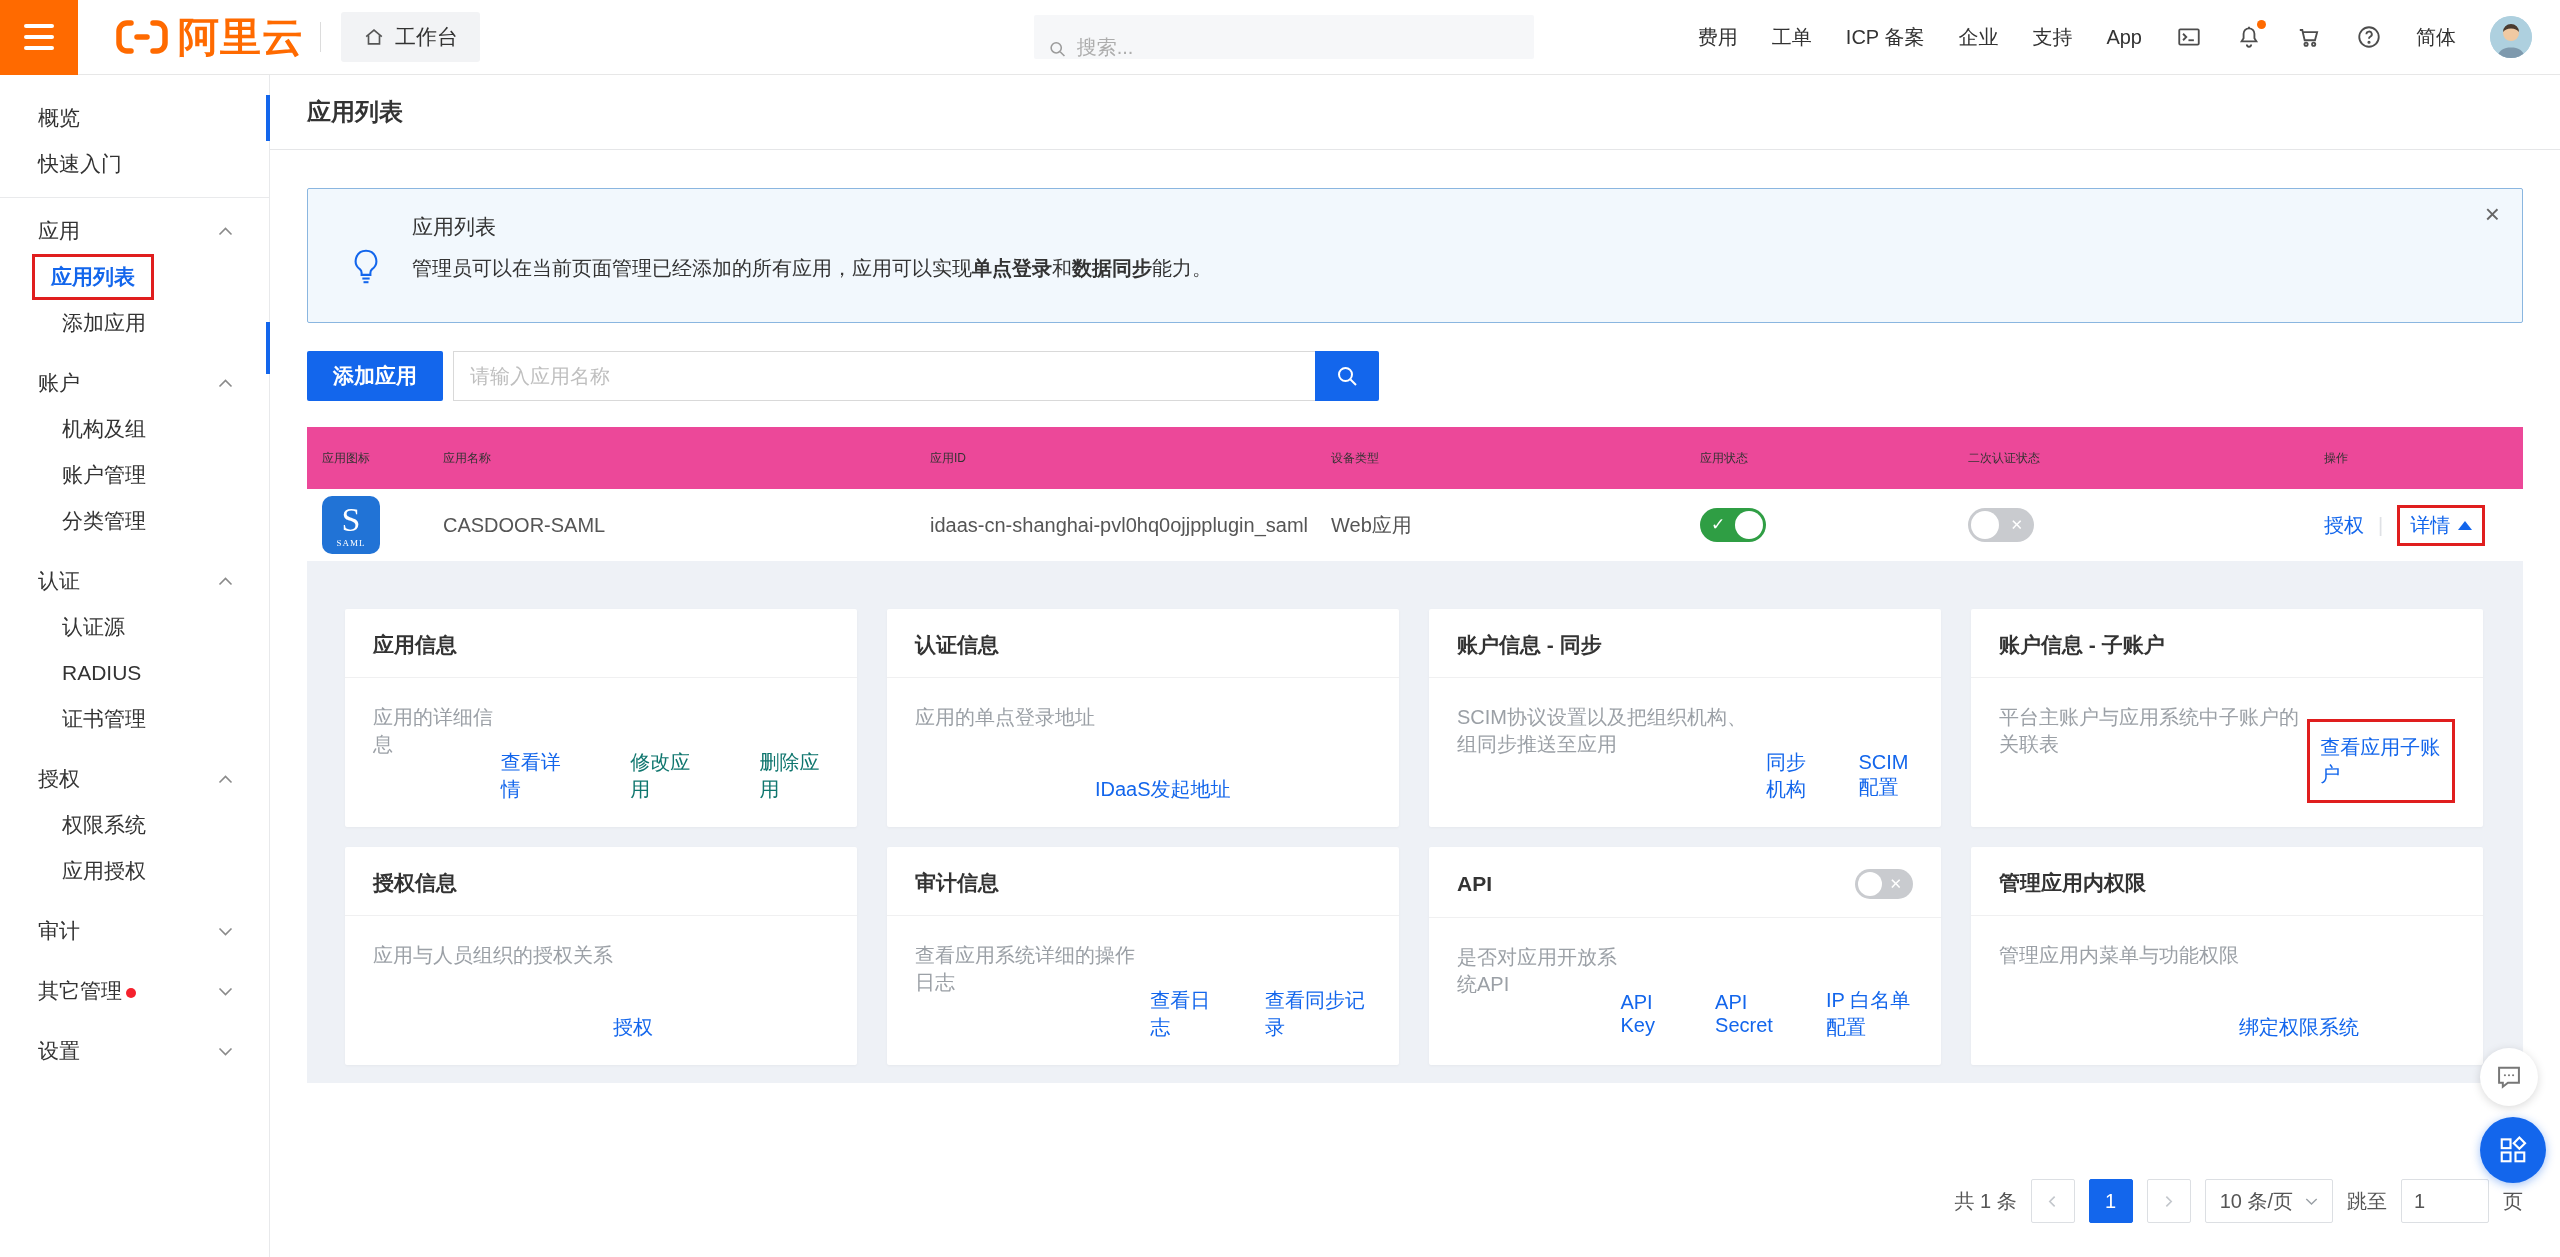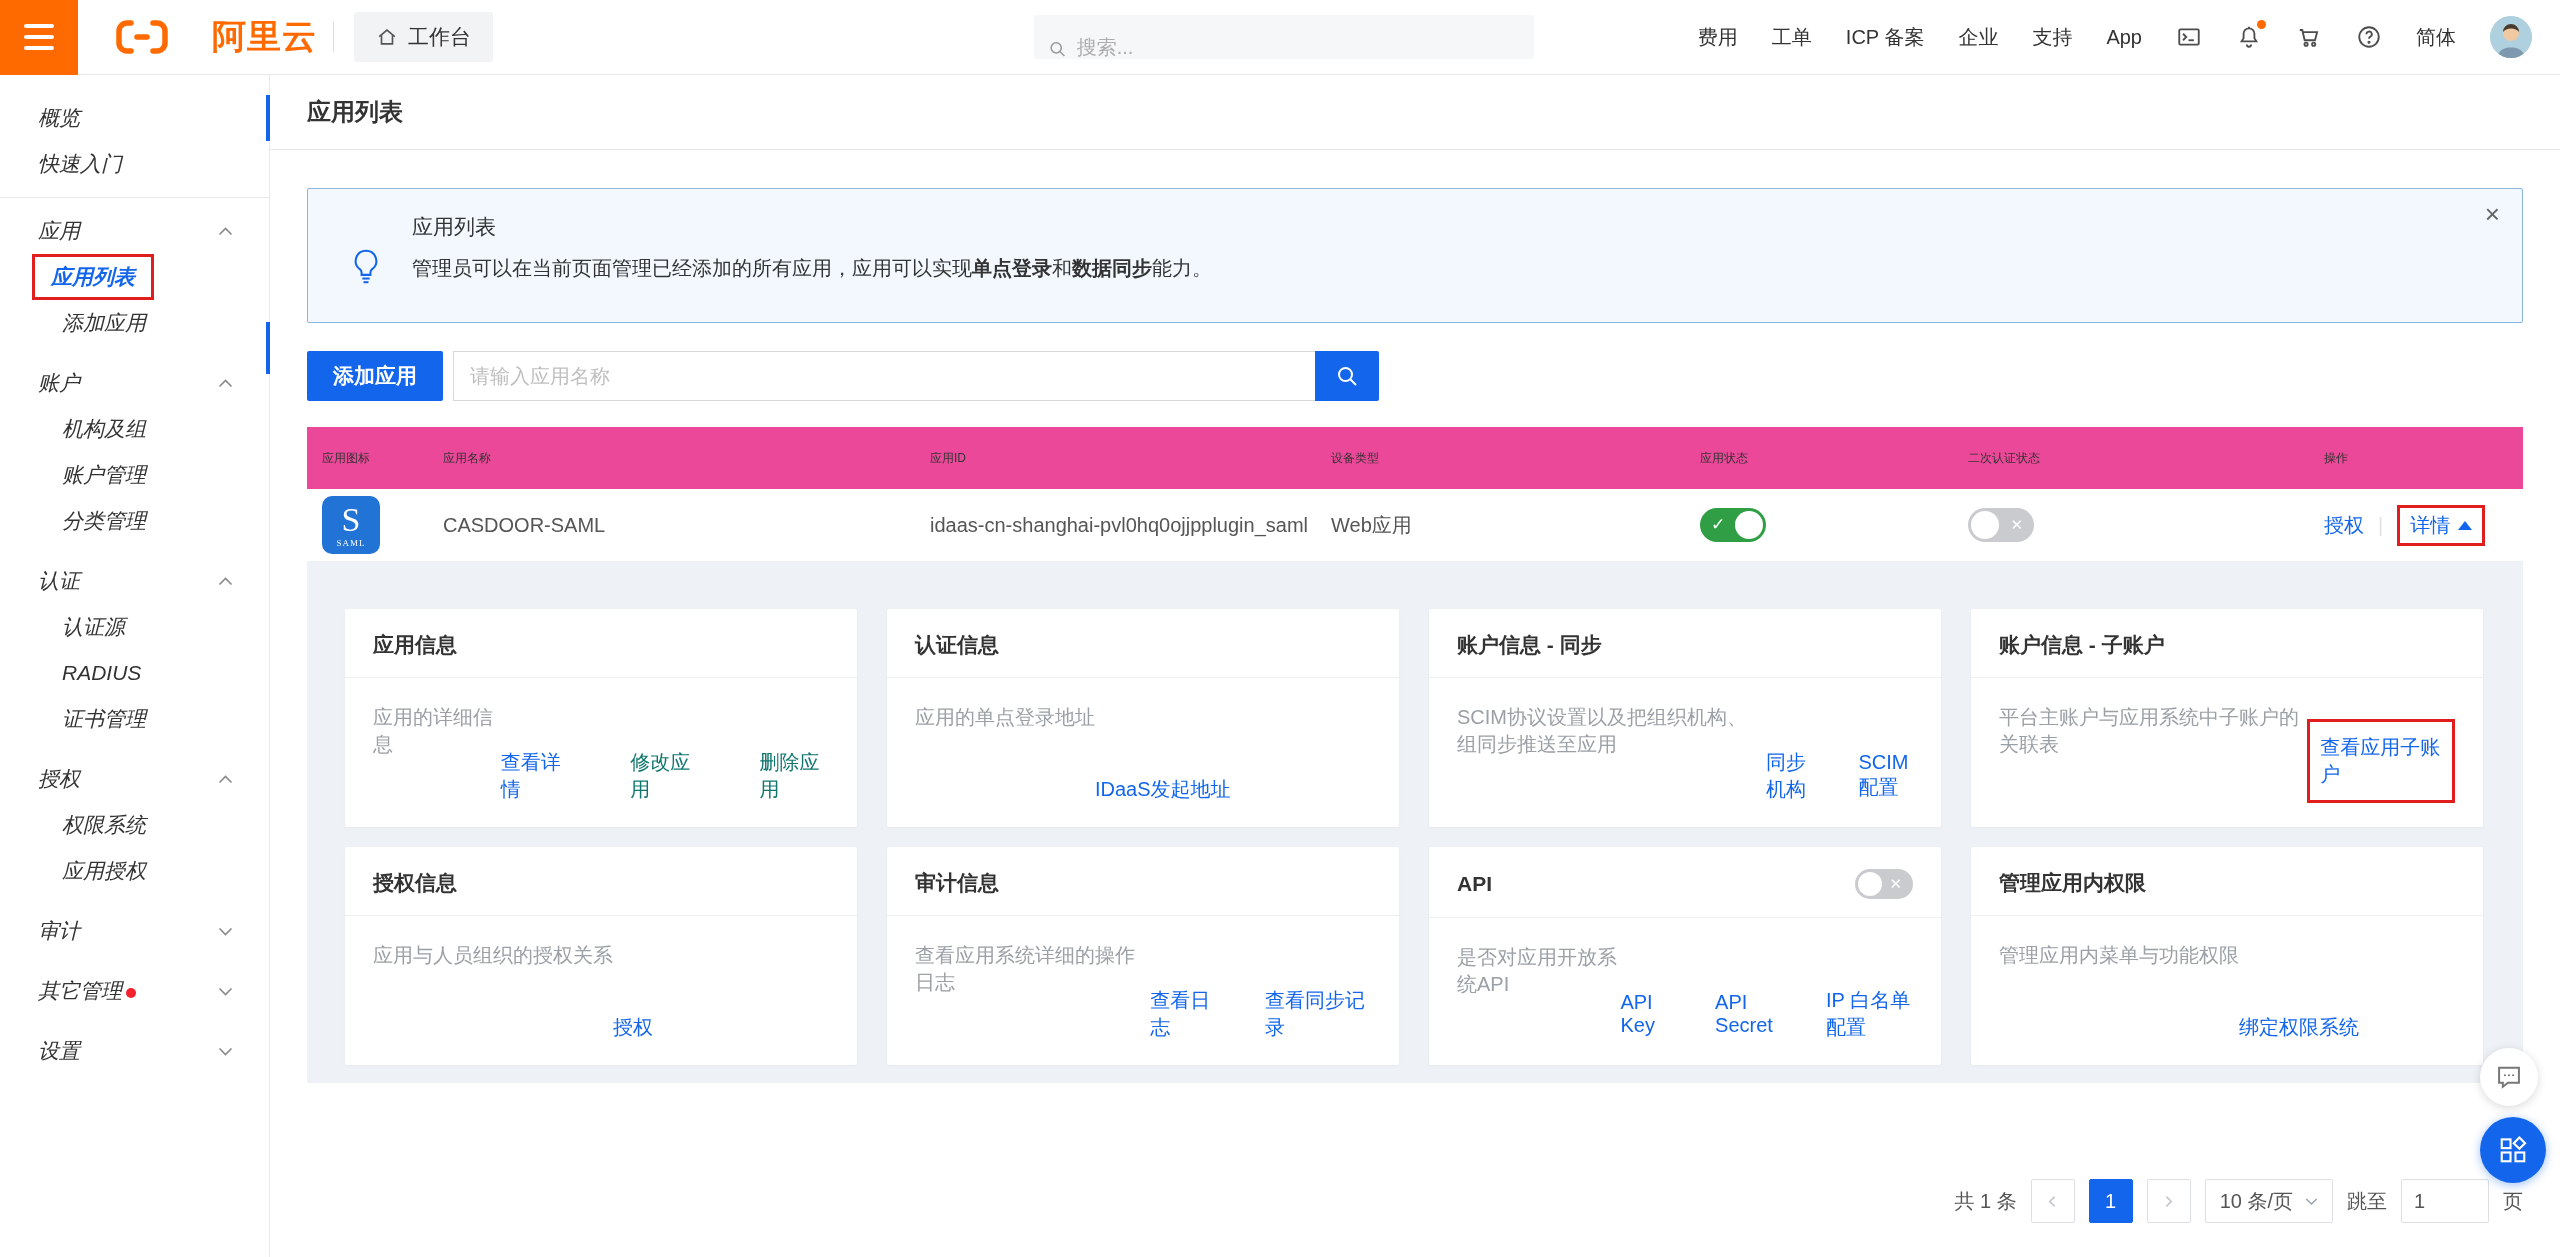--- a/index.html
+++ b/index.html
@@ -5,36 +5,36 @@
   * { margin:0; padding:0; box-sizing:border-box; }
   html,body { width:2560px; height:1257px; overflow:hidden; }
   body { font-family:"Liberation Sans","DejaVu Sans",sans-serif; color:#333; background:#fff; font-size:20px; }
   a { text-decoration:none; cursor:pointer; }
 
   
   .navbar { height:75px; background:#fff; border-bottom:1px solid #e7e7e7; display:flex; align-items:center; position:relative; z-index:5; }
   .hamburger { width:78px; height:75px; background:#ff6a00; display:flex; flex-direction:column; justify-content:center; align-items:center; gap:7px; cursor:pointer; flex:0 0 auto; }
   .hamburger span { display:block; width:30px; height:4px; background:#fff; border-radius:2px; }
   .brand { display:flex; align-items:center; margin-left:38px; gap:10px; }
-  .brand-text { color:#ff6a00; font-size:34px; font-weight:bold; letter-spacing:1px;margin-left:34px; }
+  .brand-text { color:#ff6a00; font-size:41px; font-weight:bold; letter-spacing:1px; }
   .nav-divider { width:1px; height:30px; background:#dcdcdc; margin:0 20px 0 16px; }
   .workbench { display:flex; align-items:center; gap:10px; background:#f2f3f5; border-radius:3px; padding:11px 22px; font-size:21px; color:#333; cursor:pointer; }
   .nav-right { margin-left:auto; display:flex; align-items:center; gap:34px; padding-right:28px; }
   .nav-search { display:flex; align-items:flex-end; gap:10px; width:500px; height:44px; background:#f6f7f9; border-radius:2px; padding:0 14px; margin-right:130px; }
   .nav-search input { border:none; outline:none; background:transparent; font-size:20px; width:100%; color:#333; }
   .nav-search input::placeholder { color:#adadad; }
   .nav-item { font-size:20px; color:#333; cursor:pointer; white-space:nowrap; }
   .nav-icon { position:relative; display:flex; align-items:center; cursor:pointer; }
   .nav-icon .dot { position:absolute; top:-4px; right:-4px; width:9px; height:9px; border-radius:50%; background:#ff6a00; }
   .avatar { width:42px; height:42px; border-radius:50%; overflow:hidden; background:#aed0df; cursor:pointer; }
 
   
   .frame { display:flex; height:1182px; }
   .sidebar { width:270px; background:#fff; border-right:1px solid #e8e9eb; position:relative; padding-top:20px; flex:0 0 auto; }
-  .side-item { height:46px; display:flex; align-items:center; padding-left:38px; font-size:21px; color:#333; cursor:pointer; position:relative;font-style:italic; }
+  .side-item { height:46px; display:flex; align-items:center; padding-left:38px; font-size:21px; color:#333; cursor:pointer; position:relative; }
   .side-item.sub { padding-left:62px; }
   .side-item.group { justify-content:space-between; padding-right:36px; }
   .side-item.active-wrap { padding-left:0; }
   .active-box { margin-left:32px; border:3px solid #e01e1e; padding:6px 16px; }
   .active-label { color:#1366ec; font-weight:bold; font-size:21px; }
   .side-sep { height:1px; background:#e9eaec; margin:10px 0; }
   .side-group-gap { height:14px; }
   .chev { display:flex; align-items:center; }
   .reddot { width:10px; height:10px; background:#f5222d; border-radius:50%; display:inline-block; margin:-14px 0 0 4px; }
   .side-bar-top { position:absolute; right:-1px; top:20px; width:4px; height:46px; background:#1366ec; }

